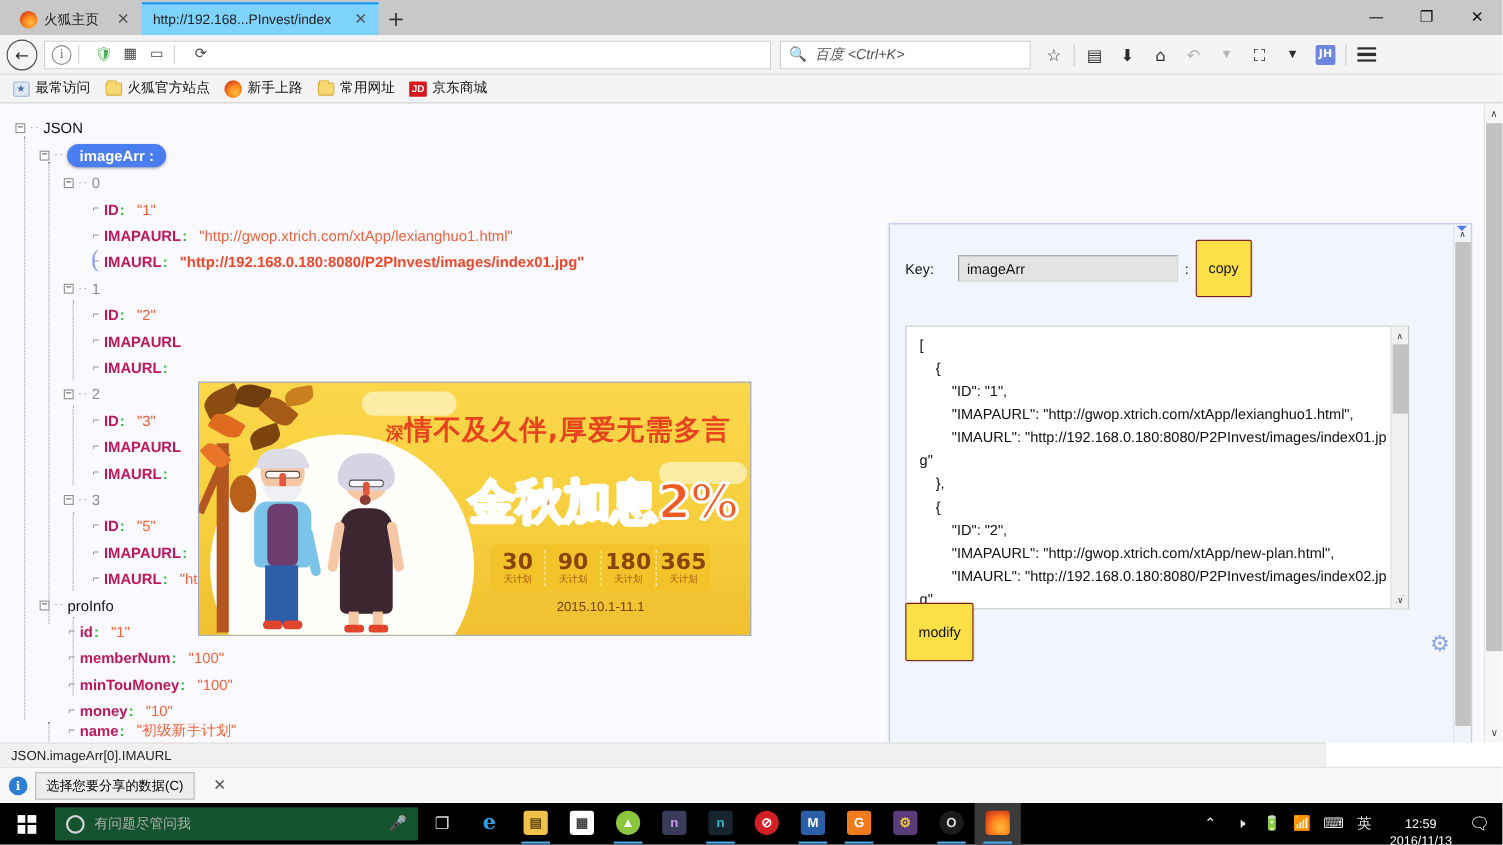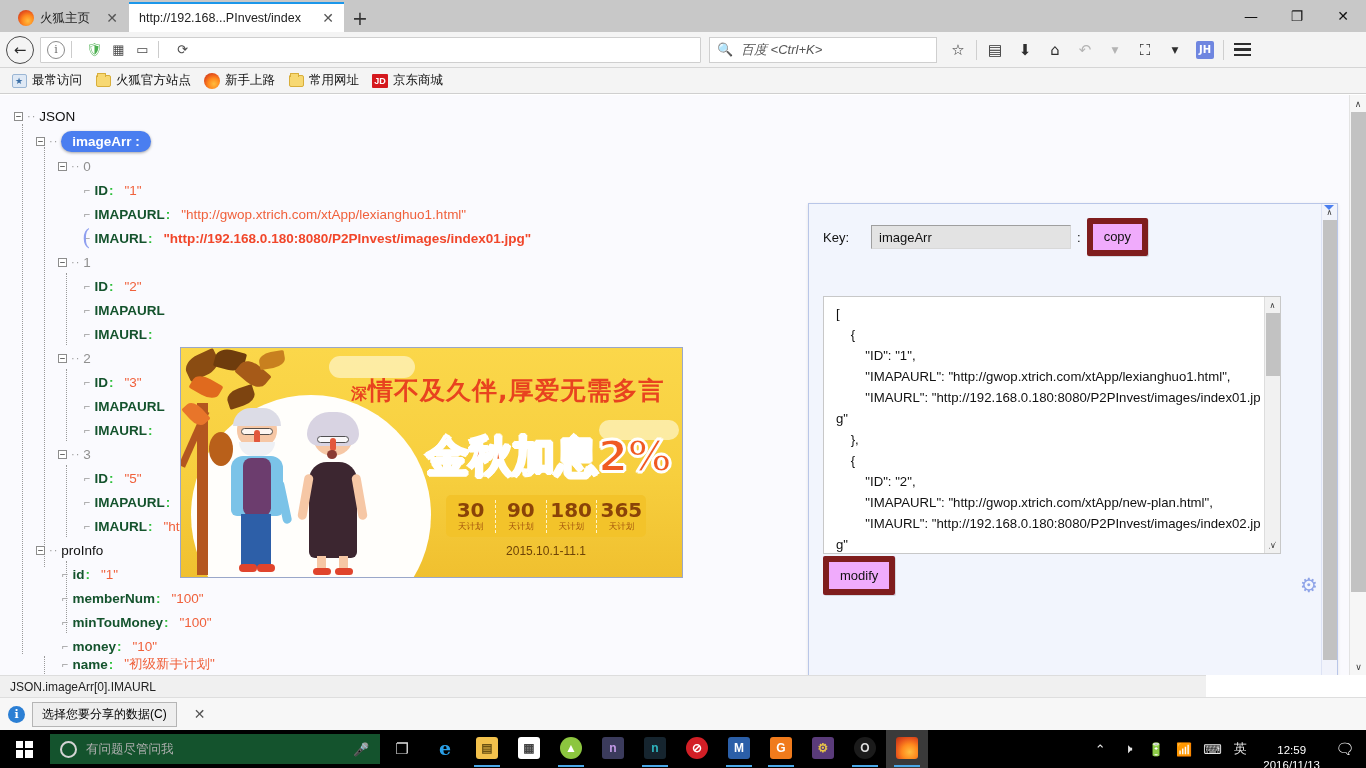--- a/index.html
+++ b/index.html
@@ -18,21 +18,21 @@
     background: #c8c8c8;
     display: flex; align-items: flex-end;
   }
   .tab {
     height: 28px; display: flex; align-items: center;
     padding: 0 8px 0 10px; margin-right: 1px;
     font-size: 12.5px; color: #222; position: relative;
     min-width: 120px;
   }
   .tab.inactive { background: #c8c8c8; }
-  .tab.active { background: #ffffff; height: 30px; border-top: 2px solid #1c97ea; }
+  .tab.active { background: #7dd3fc; height: 30px; border-top: 2px solid #1c97ea; }
   .tab .favicon { width: 16px; height: 16px; margin-right: 6px; flex: 0 0 16px; }
   .tab .tablabel {
     white-space: nowrap; overflow: hidden; text-overflow: ellipsis;
     max-width: 185px; flex: 1 1 auto;
   }
   .tab .tabclose {
     margin-left: 8px; width: 16px; height: 16px; line-height: 16px;
     text-align: center; color: #555; font-size: 14px; flex: 0 0 16px;
     font-family: "DejaVu Sans", sans-serif;
   }
@@ -145,21 +145,21 @@
   .row { display: flex; align-items: center; height: 24px; position: relative; white-space: nowrap; }
   .tog {
     width: 9px; height: 9px; border: 1px solid #8d8d8d; background: #fff;
     display:inline-flex; align-items:center; justify-content:center;
     font-size: 9px; line-height: 1; color:#333; flex: 0 0 9px; margin-right: 4px;
     font-family: "DejaVu Sans Mono", monospace;
   }
   .dots { color: #9a9a9a; font-size: 11px; margin-right: 3px; letter-spacing: 1px; }
   .lbl-plain { color: #111; font-size: 13.5px; }
   .lbl-idx { color: #8f8f8f; font-size: 13.5px; }
-  .lbl-key { color: #14532d; font-weight: bold; font-size: 13.5px; }
+  .lbl-key { color: #be185d; font-weight: bold; font-size: 13.5px; }
   .colon { color: #2bbf38; font-weight: bold; margin: 0 2px 0 1px; }
   .val { color: #f0613c; font-size: 13.5px; margin-left: 9px; }
   .val.bold { font-weight: bold; color: #f1462a; }
   .pill {
     background: #4a7ef0; color: #fff; font-weight: bold; border-radius: 11px;
     padding: 3px 11px; font-size: 13.5px; box-shadow: 0 1px 3px rgba(0,0,0,.35);
   }
   .guide {
     position: absolute; width: 0; border-left: 1px dotted #9a9a9a;
   }
@@ -216,22 +216,22 @@
   .panel-row { display: flex; align-items: center; padding: 0 14px; }
   .panel-label { font-size: 13px; color: #111; width: 48px; flex: 0 0 48px; }
   .panel-input {
     height: 24px; background: #e3e3e3; border: 1px solid #9f9f9f;
     border-right-color: #d8d8d8; border-bottom-color: #d8d8d8;
     font-size: 13px; color: #111; display: flex; align-items: center; padding: 0 7px;
     overflow: hidden; white-space: nowrap;
   }
   .panel-colon { margin: 0 6px; font-size: 13px; color: #111; }
   .btn {
-    background: #f0abfc; border: 6px solid #7f1d1d; border-radius: 2px;
-    font-size: 13px; color: #111; padding: 6px 11px; line-height: 1.1;
+    background: #fde047; border: 1px solid #7f1d1d; border-radius: 2px;
+    font-size: 13px; color: #111; padding: 18px 11px; line-height: 1.1;
     box-shadow: 1px 1px 0 rgba(0,0,0,.12);
   }
   .json-box {
     position: absolute; left: 14px; top: 92px; width: 458px; height: 258px;
     background: #fff; border: 1px solid #c8c8c8; overflow: hidden;
     font-family: "Liberation Sans", sans-serif; font-size: 13.2px; color: #111;
     line-height: 21px; padding: 6px 10px 0 12px; white-space: pre-wrap;
     word-break: break-all;
   }
   .json-box-sb {

